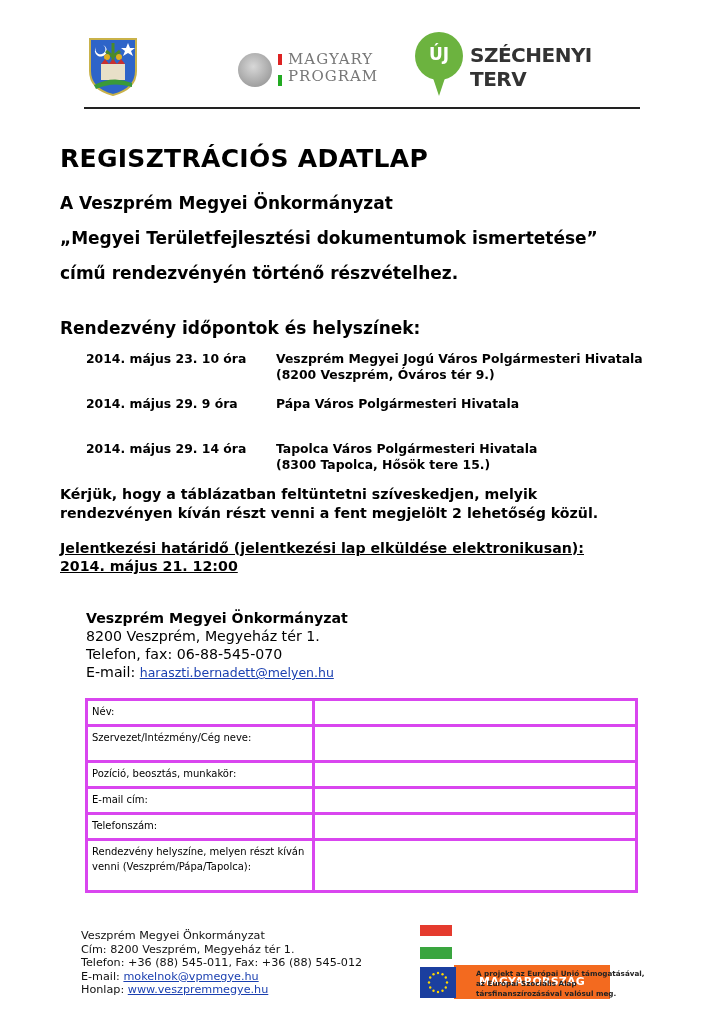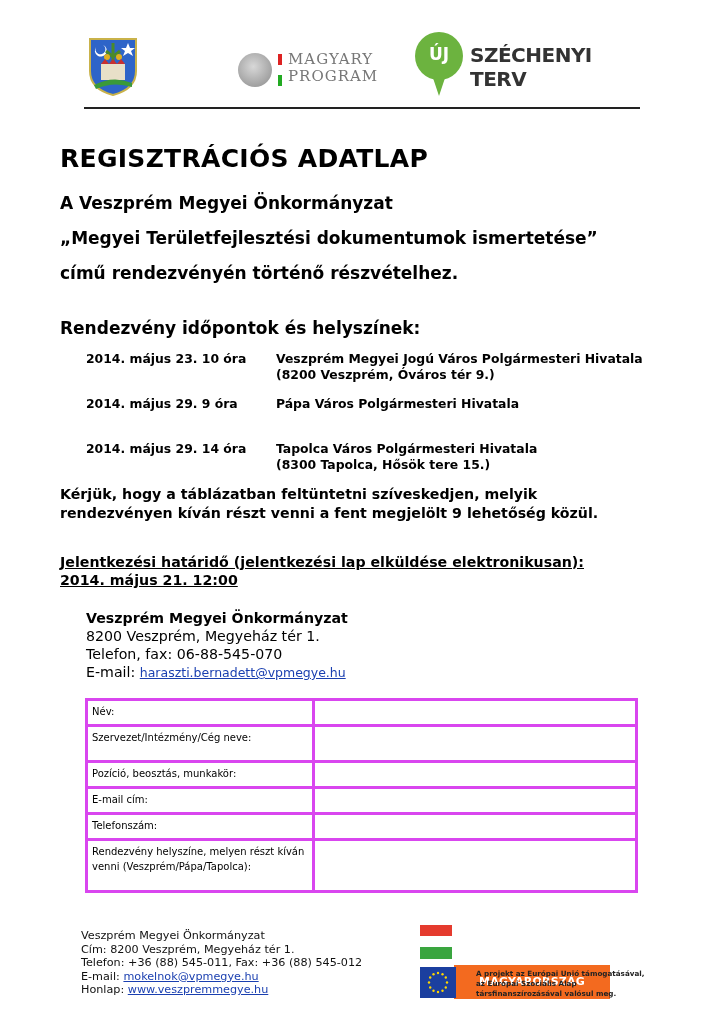--- a/index.html
+++ b/index.html
@@ -96,32 +96,32 @@
 <div class="abs sched-row" style="top:441px;">
   <div class="sched-date">2014. május 29. 14 óra</div>
   <div class="sched-place">
     <div>Tapolca Város Polgármesteri Hivatala</div>
     <div>(8300 Tapolca, Hősök tere 15.)</div>
   </div>
 </div>
 
 <div class="abs center" style="top:485px; font-size:14.2px; line-height:19px;">
   <div>Kérjük, hogy a táblázatban feltüntetni szíveskedjen, melyik</div>
-  <div>rendezvényen kíván részt venni a fent megjelölt 9 lehetőség közül.</div>
+  <div>rendezvényen kíván részt venni a fent megjelölt 2 lehetőség közül.</div>
 </div>
-<div class="abs center u" style="top:553px; font-size:14.2px; line-height:18px;">
+<div class="abs center u" style="top:539px; font-size:14.2px; line-height:18px;">
   <div>Jelentkezési határidő (jelentkezési lap elküldése elektronikusan):</div>
   <div>2014. május 21. 12:00</div>
 </div>
 
 <div class="abs contact">
   <div style="font-weight:bold;">Veszprém Megyei Önkormányzat</div>
   <div>8200 Veszprém, Megyeház tér 1.</div>
   <div>Telefon, fax: 06-88-545-070</div>
-  <div><span>E-mail: </span><a class="email-link">haraszti.bernadett@vpmegye.hu</a></div>
+  <div><span>E-mail: </span><a class="email-link">haraszti.bernadett@melyen.hu</a></div>
 </div>
 
 <table class="form">
   <tbody>
       <tr style="height:26px;">
     <td class="lbl">Név:</td>
     <td></td>
   </tr>
   <tr style="height:36px;">
     <td class="lbl">Szervezet/Intézmény/Cég neve:</td>

